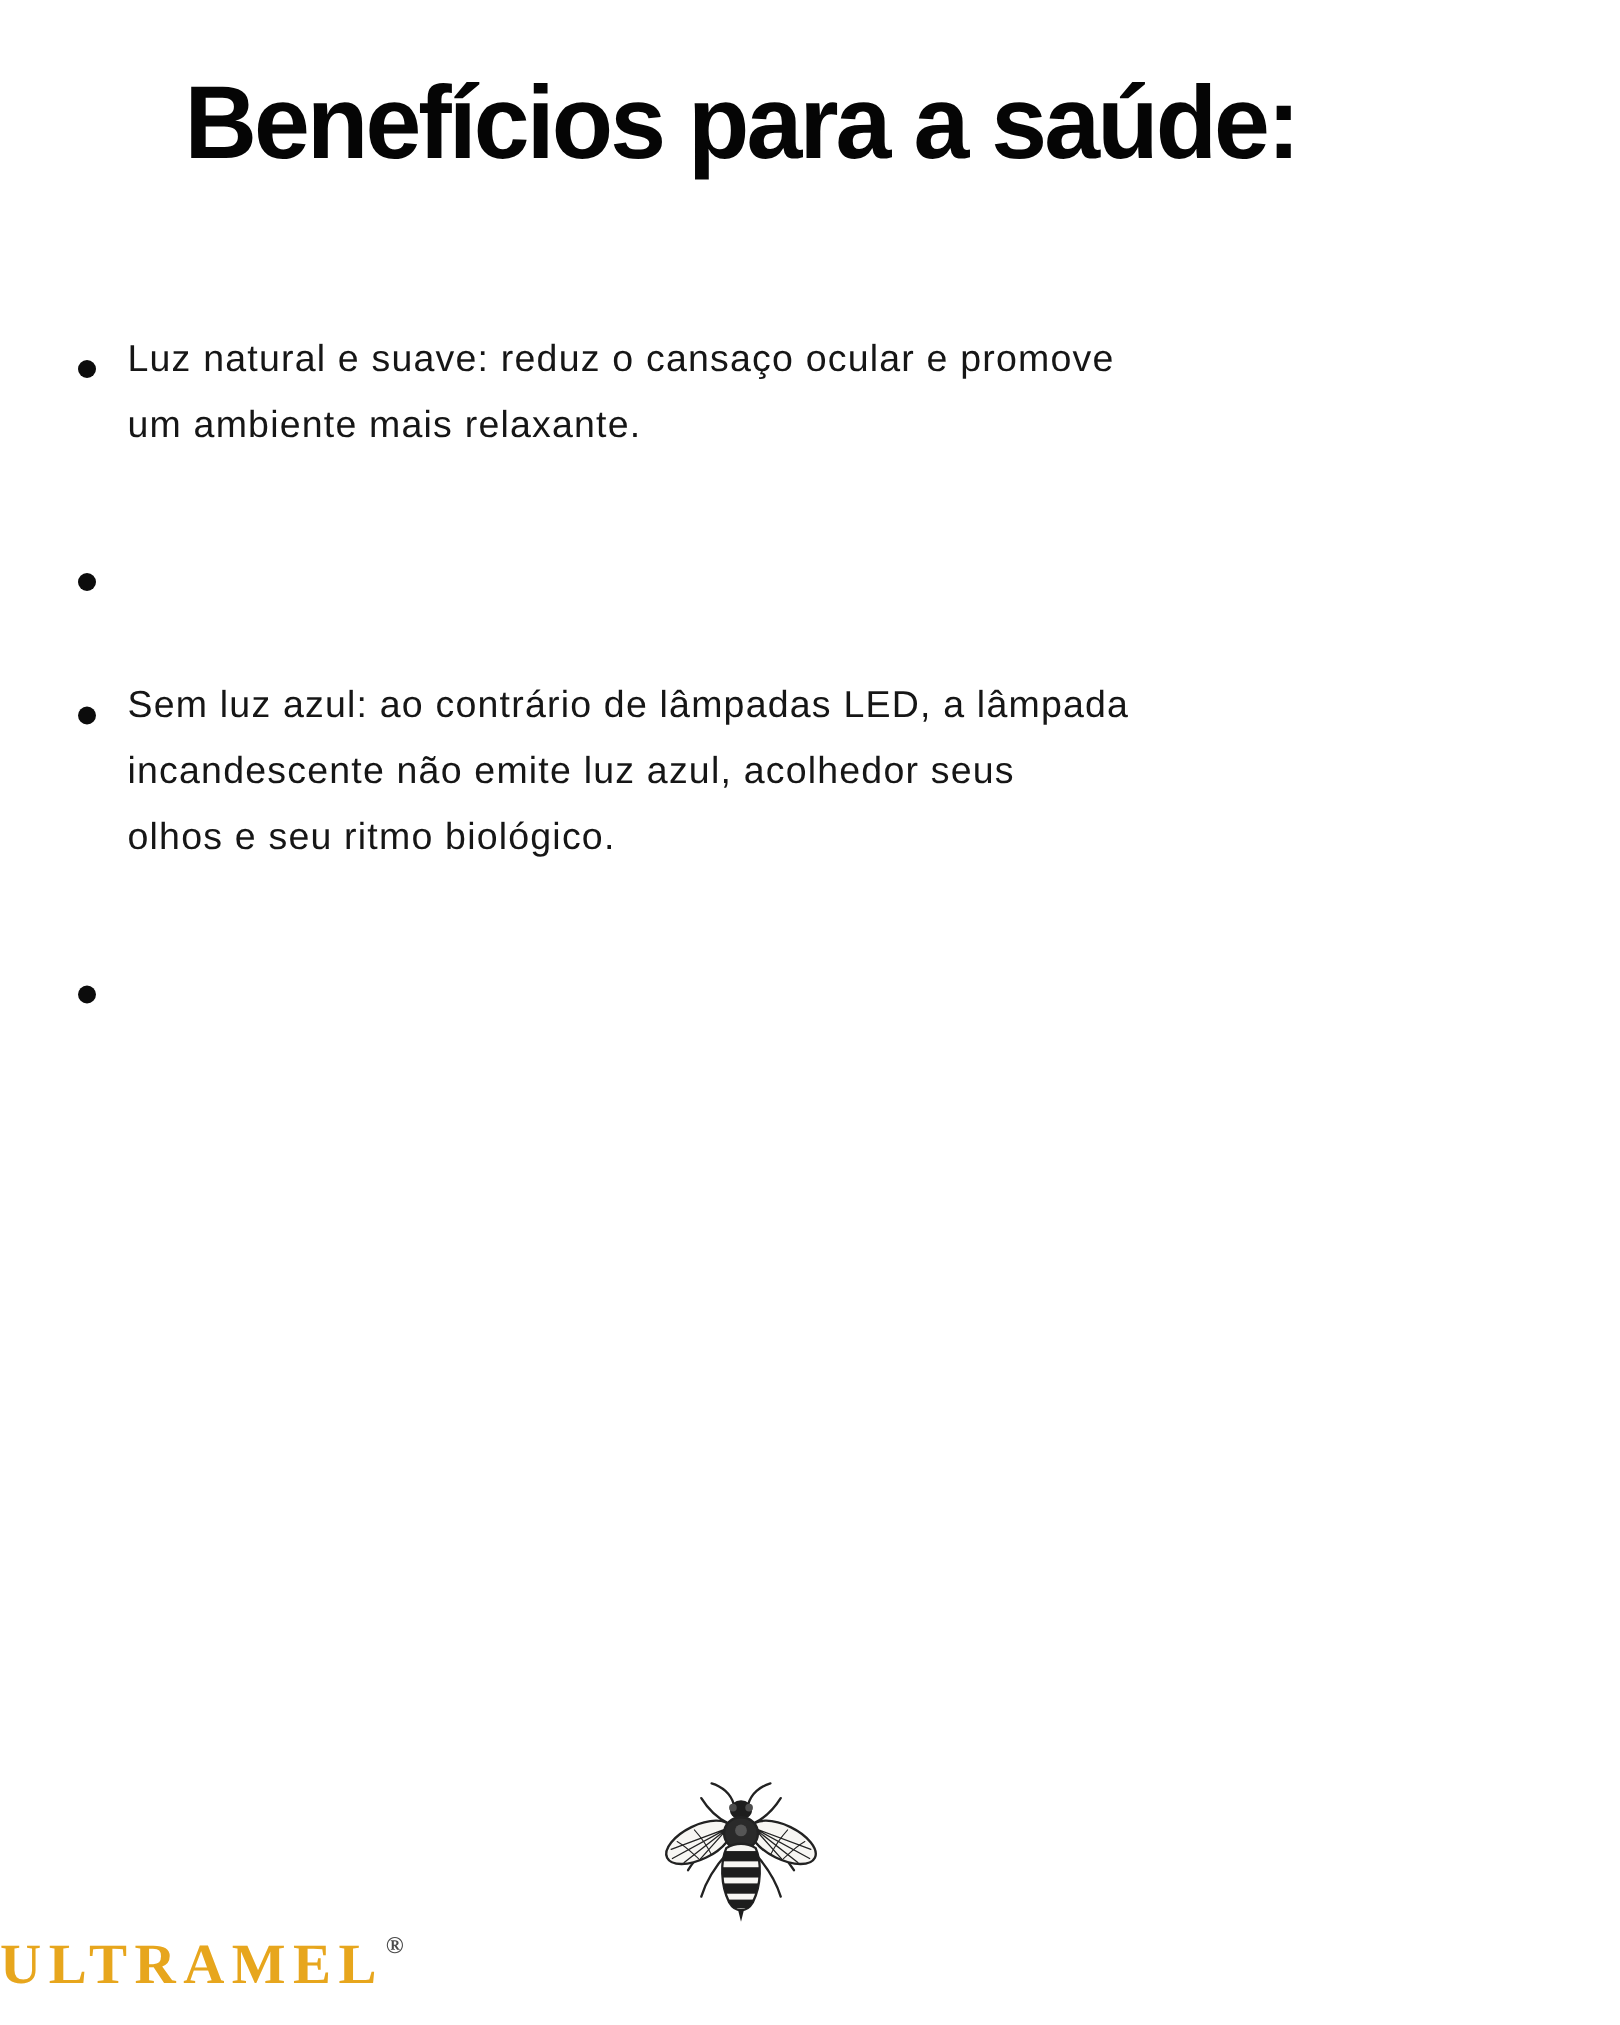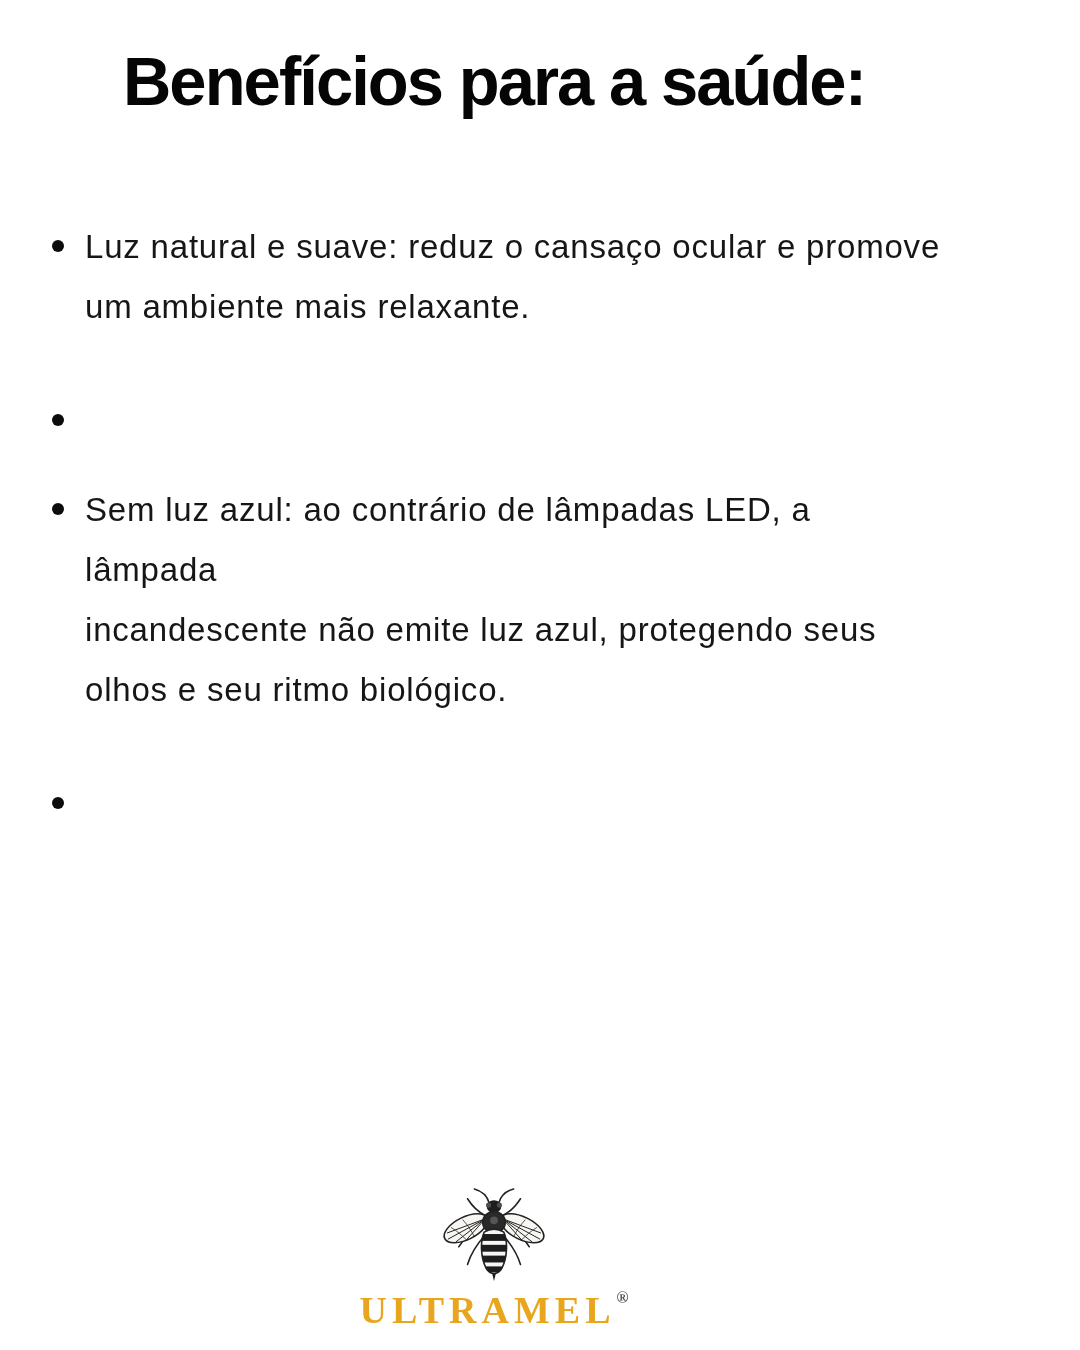--- a/index.html
+++ b/index.html
@@ -44,32 +44,31 @@
   }
   .bullet-dot {
     flex: 0 0 auto;
     width: 12px;
     height: 12px;
     margin: 23px 21px 0 0;
     border-radius: 50%;
     background: #0c0c0c;
   }
   .bullet-text {
-    font-size: 33px;
-    line-height: 60px;
+    font-size: 25px;
+    line-height: 44px;
     letter-spacing: 0.8px;
     color: #161616;
     white-space: pre-line;
   }
   .brand-footer {
     position: absolute;
     left: 0;
     width: 100%;
     top: 1186px;
-    text-align: center;
   }
   .bee-wrap {
     display: block;
     margin: 0 auto;
     width: 118px;
     height: 100px;
   }
   .brand-line {
     margin-top: 2px;
     font-family: "Liberation Serif", serif;
@@ -101,21 +100,21 @@
       <span class="bullet-dot"></span>
       <span class="bullet-text">Luz natural e suave: reduz o cansaço ocular e promove
 um ambiente mais relaxante.</span>
     </li>
     <li class="benefit-item">
       <span class="bullet-dot"></span>
     </li>
     <li class="benefit-item">
       <span class="bullet-dot"></span>
       <span class="bullet-text">Sem luz azul: ao contrário de lâmpadas LED, a lâmpada
-incandescente não emite luz azul, protegendo seus
+incandescente não emite luz azul, acolhedor seus
 olhos e seu ritmo biológico.</span>
     </li>
     <li class="benefit-item">
       <span class="bullet-dot"></span>
     </li>
   </ul>
 
   <div class="brand-footer">
     <svg class="bee-wrap" viewBox="0 0 120 102" fill="none" stroke="#222222" stroke-width="1.6" stroke-linecap="round">
 

